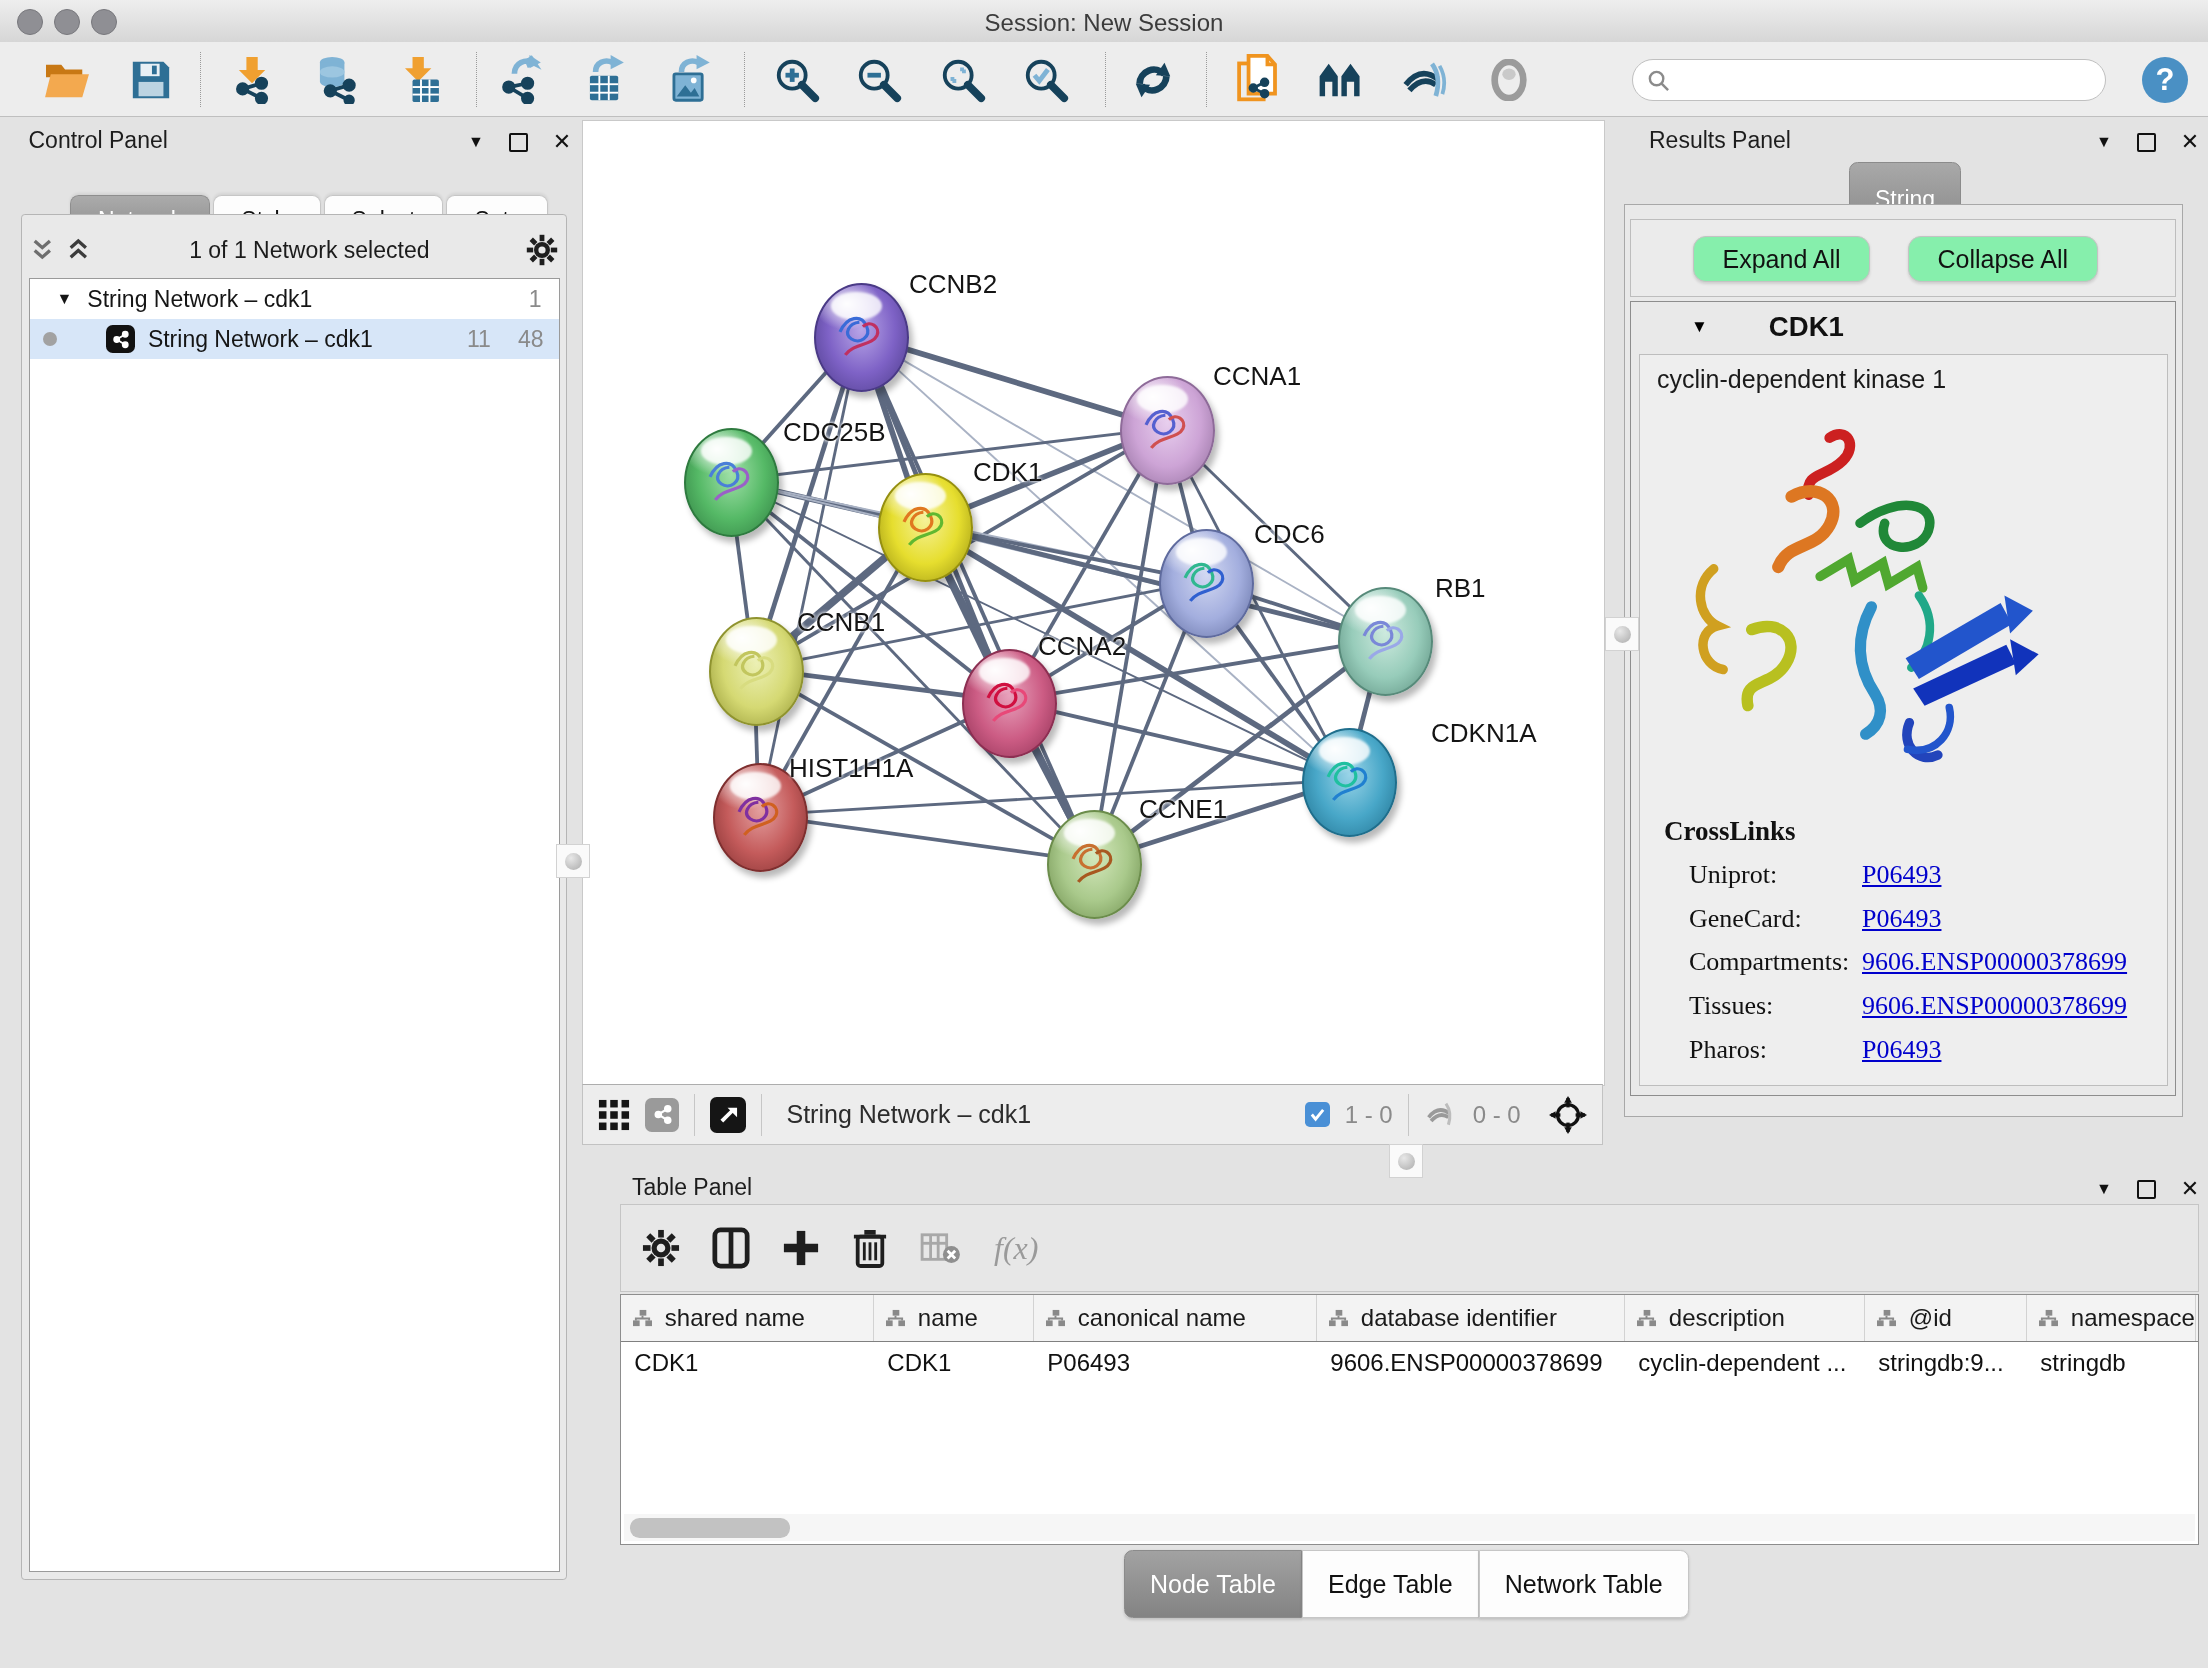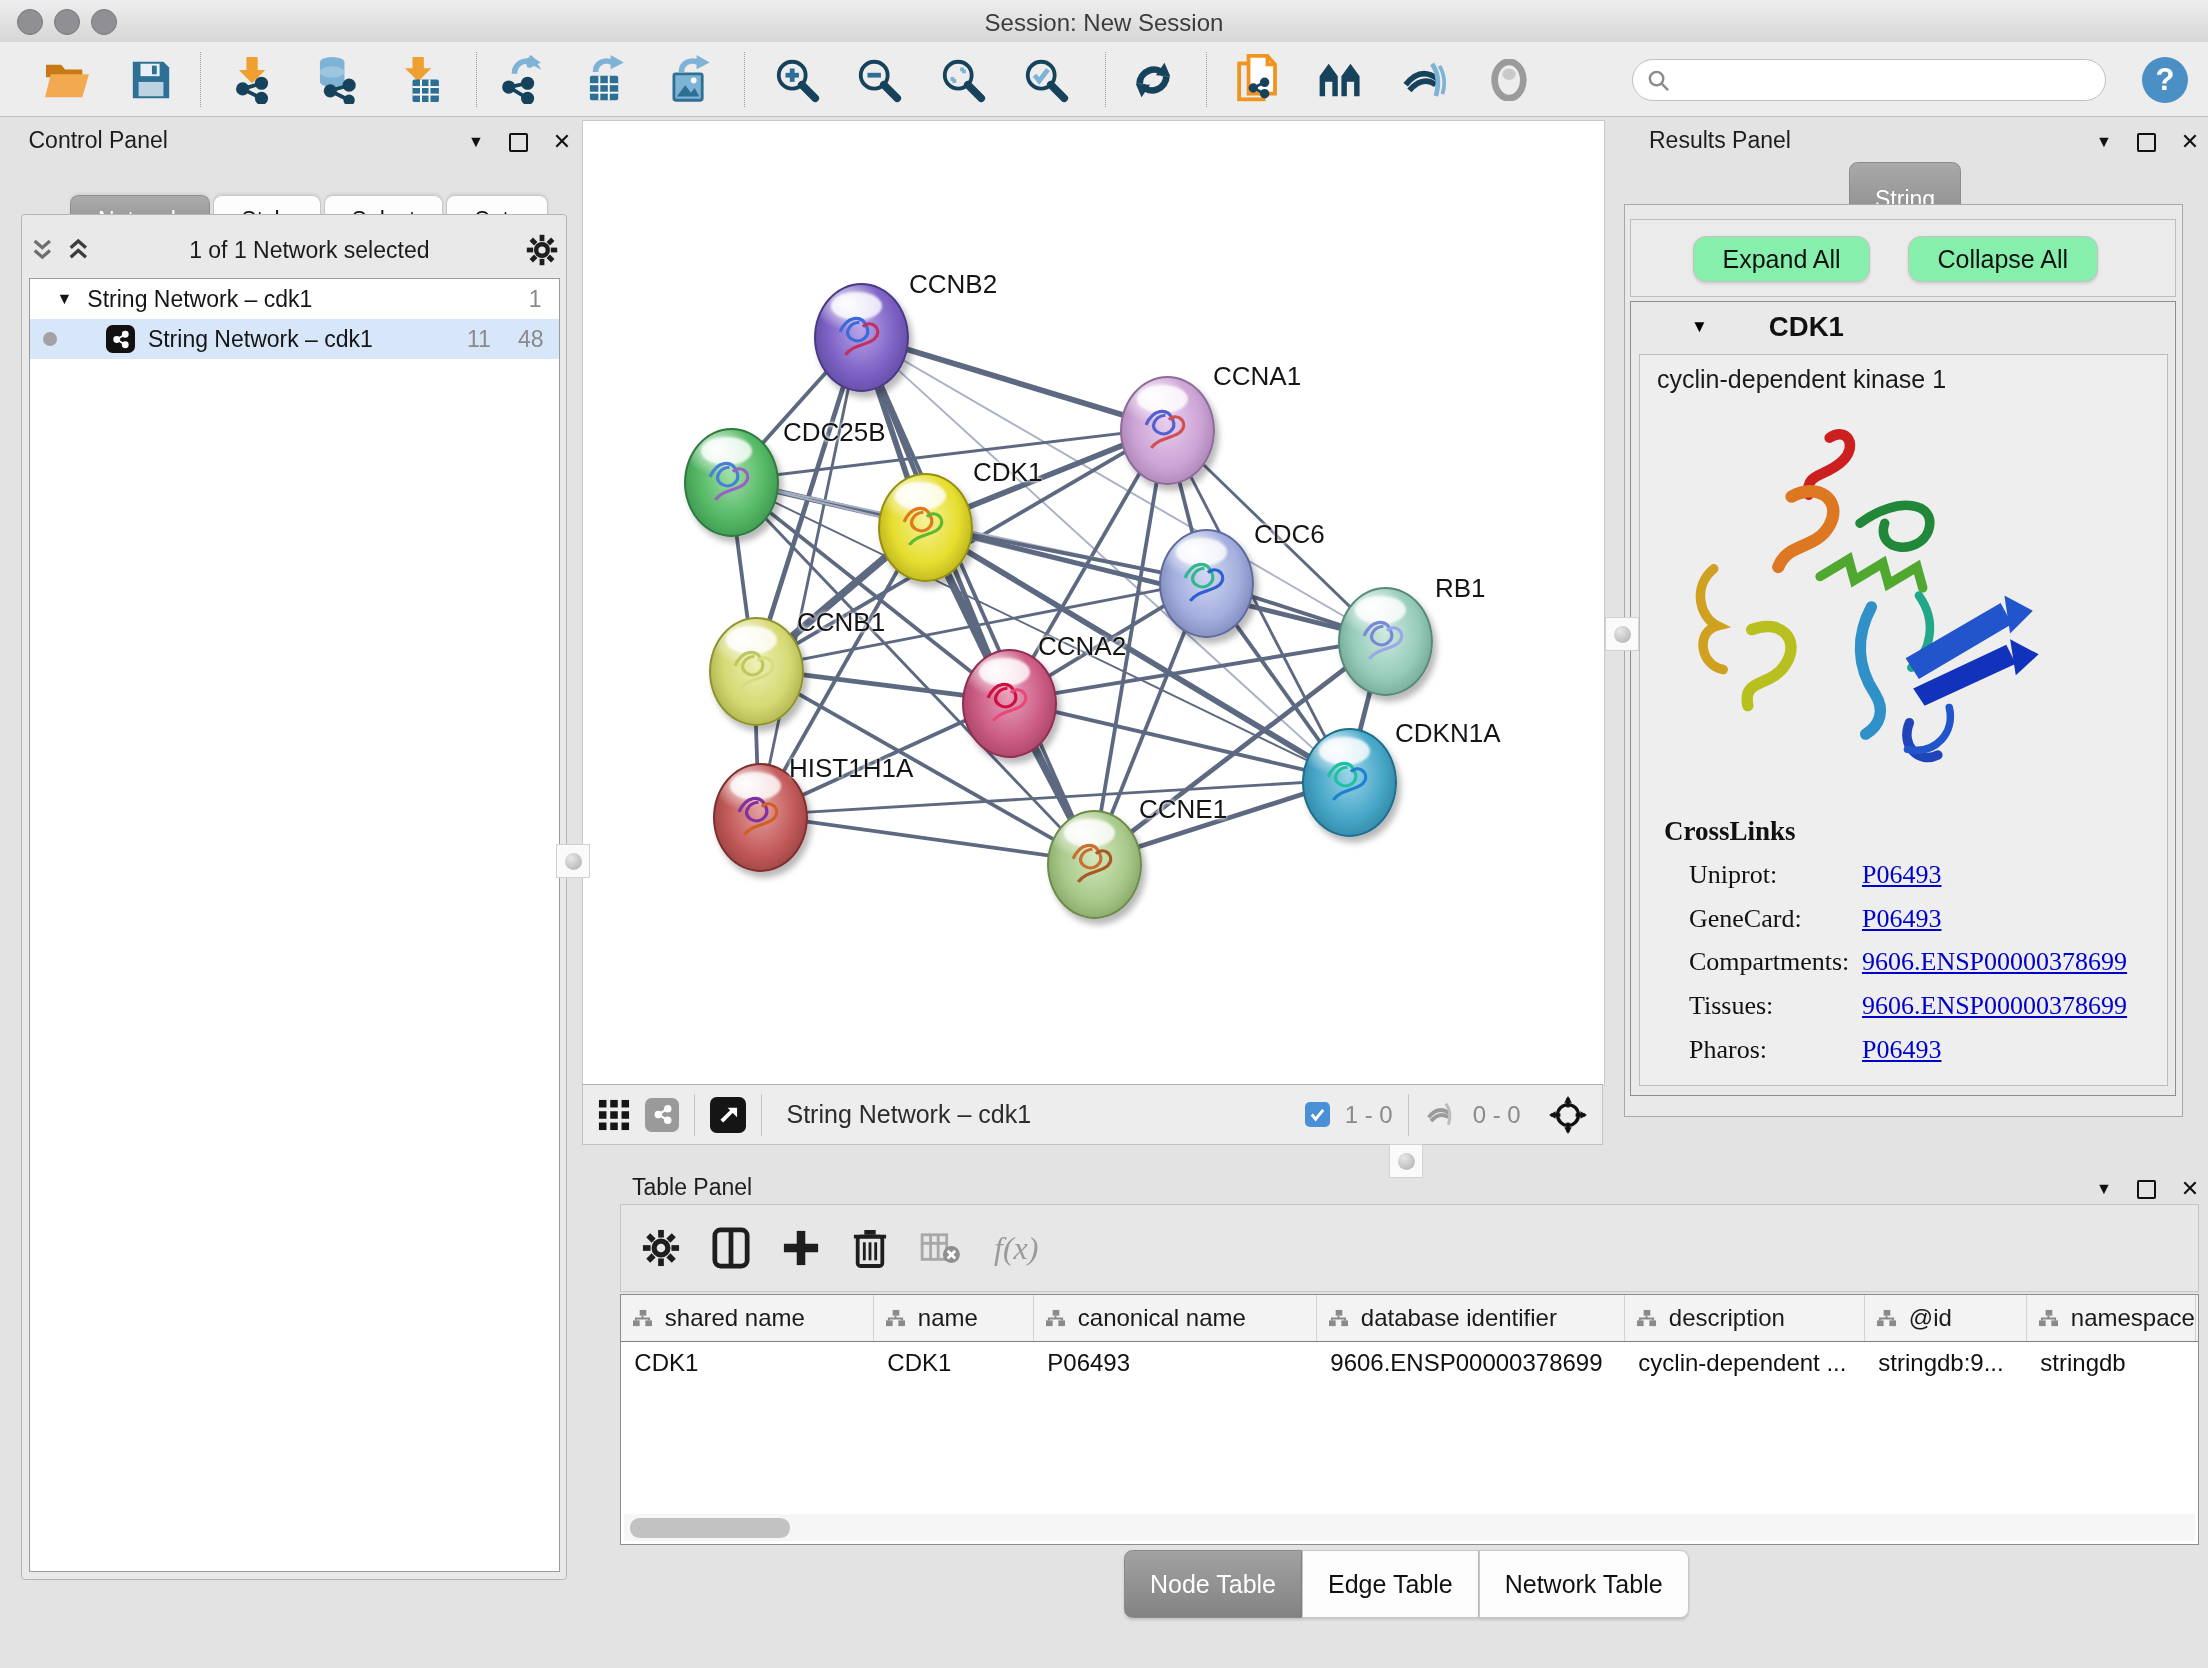--- a/index.html
+++ b/index.html
@@ -486,21 +486,21 @@
           </svg>
         </div>
         <div class="nodelabel" style="left: 455px; top: 510px;">CCNA2</div>
         <div class="node" style="left: 719px; top: 607px; border: 2.9px solid rgb(31, 110, 140); background: radial-gradient(60% 40% at 34% 18%, rgba(255, 255, 255, 0.95), rgba(255, 255, 255, 0) 62%), radial-gradient(at 50% 42%, rgb(154, 212, 232) 0%, rgb(72, 167, 200) 52%, rgb(31, 110, 140) 100%);">
           <div class="gloss"></div>
           <svg width="63" height="67" viewBox="0 0 66 76">
             <path d="M12,34 C20,16 36,14 42,27 C48,40 34,48 25,42 C16,36 22,24 34,23" stroke="#20c0a0" stroke-width="3.6" fill="none"></path>
             <path d="M18,60 C28,46 48,50 54,38 C58,28 46,20 38,28" stroke="#2080d0" stroke-width="3.6" fill="none"></path>
           </svg>
         </div>
-        <div class="nodelabel" style="left: 812px; top: 597px; text-align: right;">CDKN1A</div>
+        <div class="nodelabel" style="left: 848px; top: 597px; text-align: right;">CDKN1A</div>
         <div class="node" style="left: 130px; top: 642px; border: 2.9px solid rgb(126, 47, 47); background: radial-gradient(60% 40% at 34% 18%, rgba(255, 255, 255, 0.95), rgba(255, 255, 255, 0) 62%), radial-gradient(at 50% 42%, rgb(228, 160, 160) 0%, rgb(196, 91, 91) 52%, rgb(126, 47, 47) 100%);">
           <div class="gloss"></div>
           <svg width="63" height="67" viewBox="0 0 66 76">
             <path d="M12,34 C20,16 36,14 42,27 C48,40 34,48 25,42 C16,36 22,24 34,23" stroke="#8030a0" stroke-width="3.6" fill="none"></path>
             <path d="M18,60 C28,46 48,50 54,38 C58,28 46,20 38,28" stroke="#d06020" stroke-width="3.6" fill="none"></path>
           </svg>
         </div>
         <div class="nodelabel" style="left: 206px; top: 632px;">HIST1H1A</div>
         <div class="node" style="left: 464px; top: 689px; border: 2.9px solid rgb(107, 140, 75); background: radial-gradient(60% 40% at 34% 18%, rgba(255, 255, 255, 0.95), rgba(255, 255, 255, 0) 62%), radial-gradient(at 50% 42%, rgb(212, 232, 188) 0%, rgb(169, 201, 139) 52%, rgb(107, 140, 75) 100%);">
           <div class="gloss"></div>

